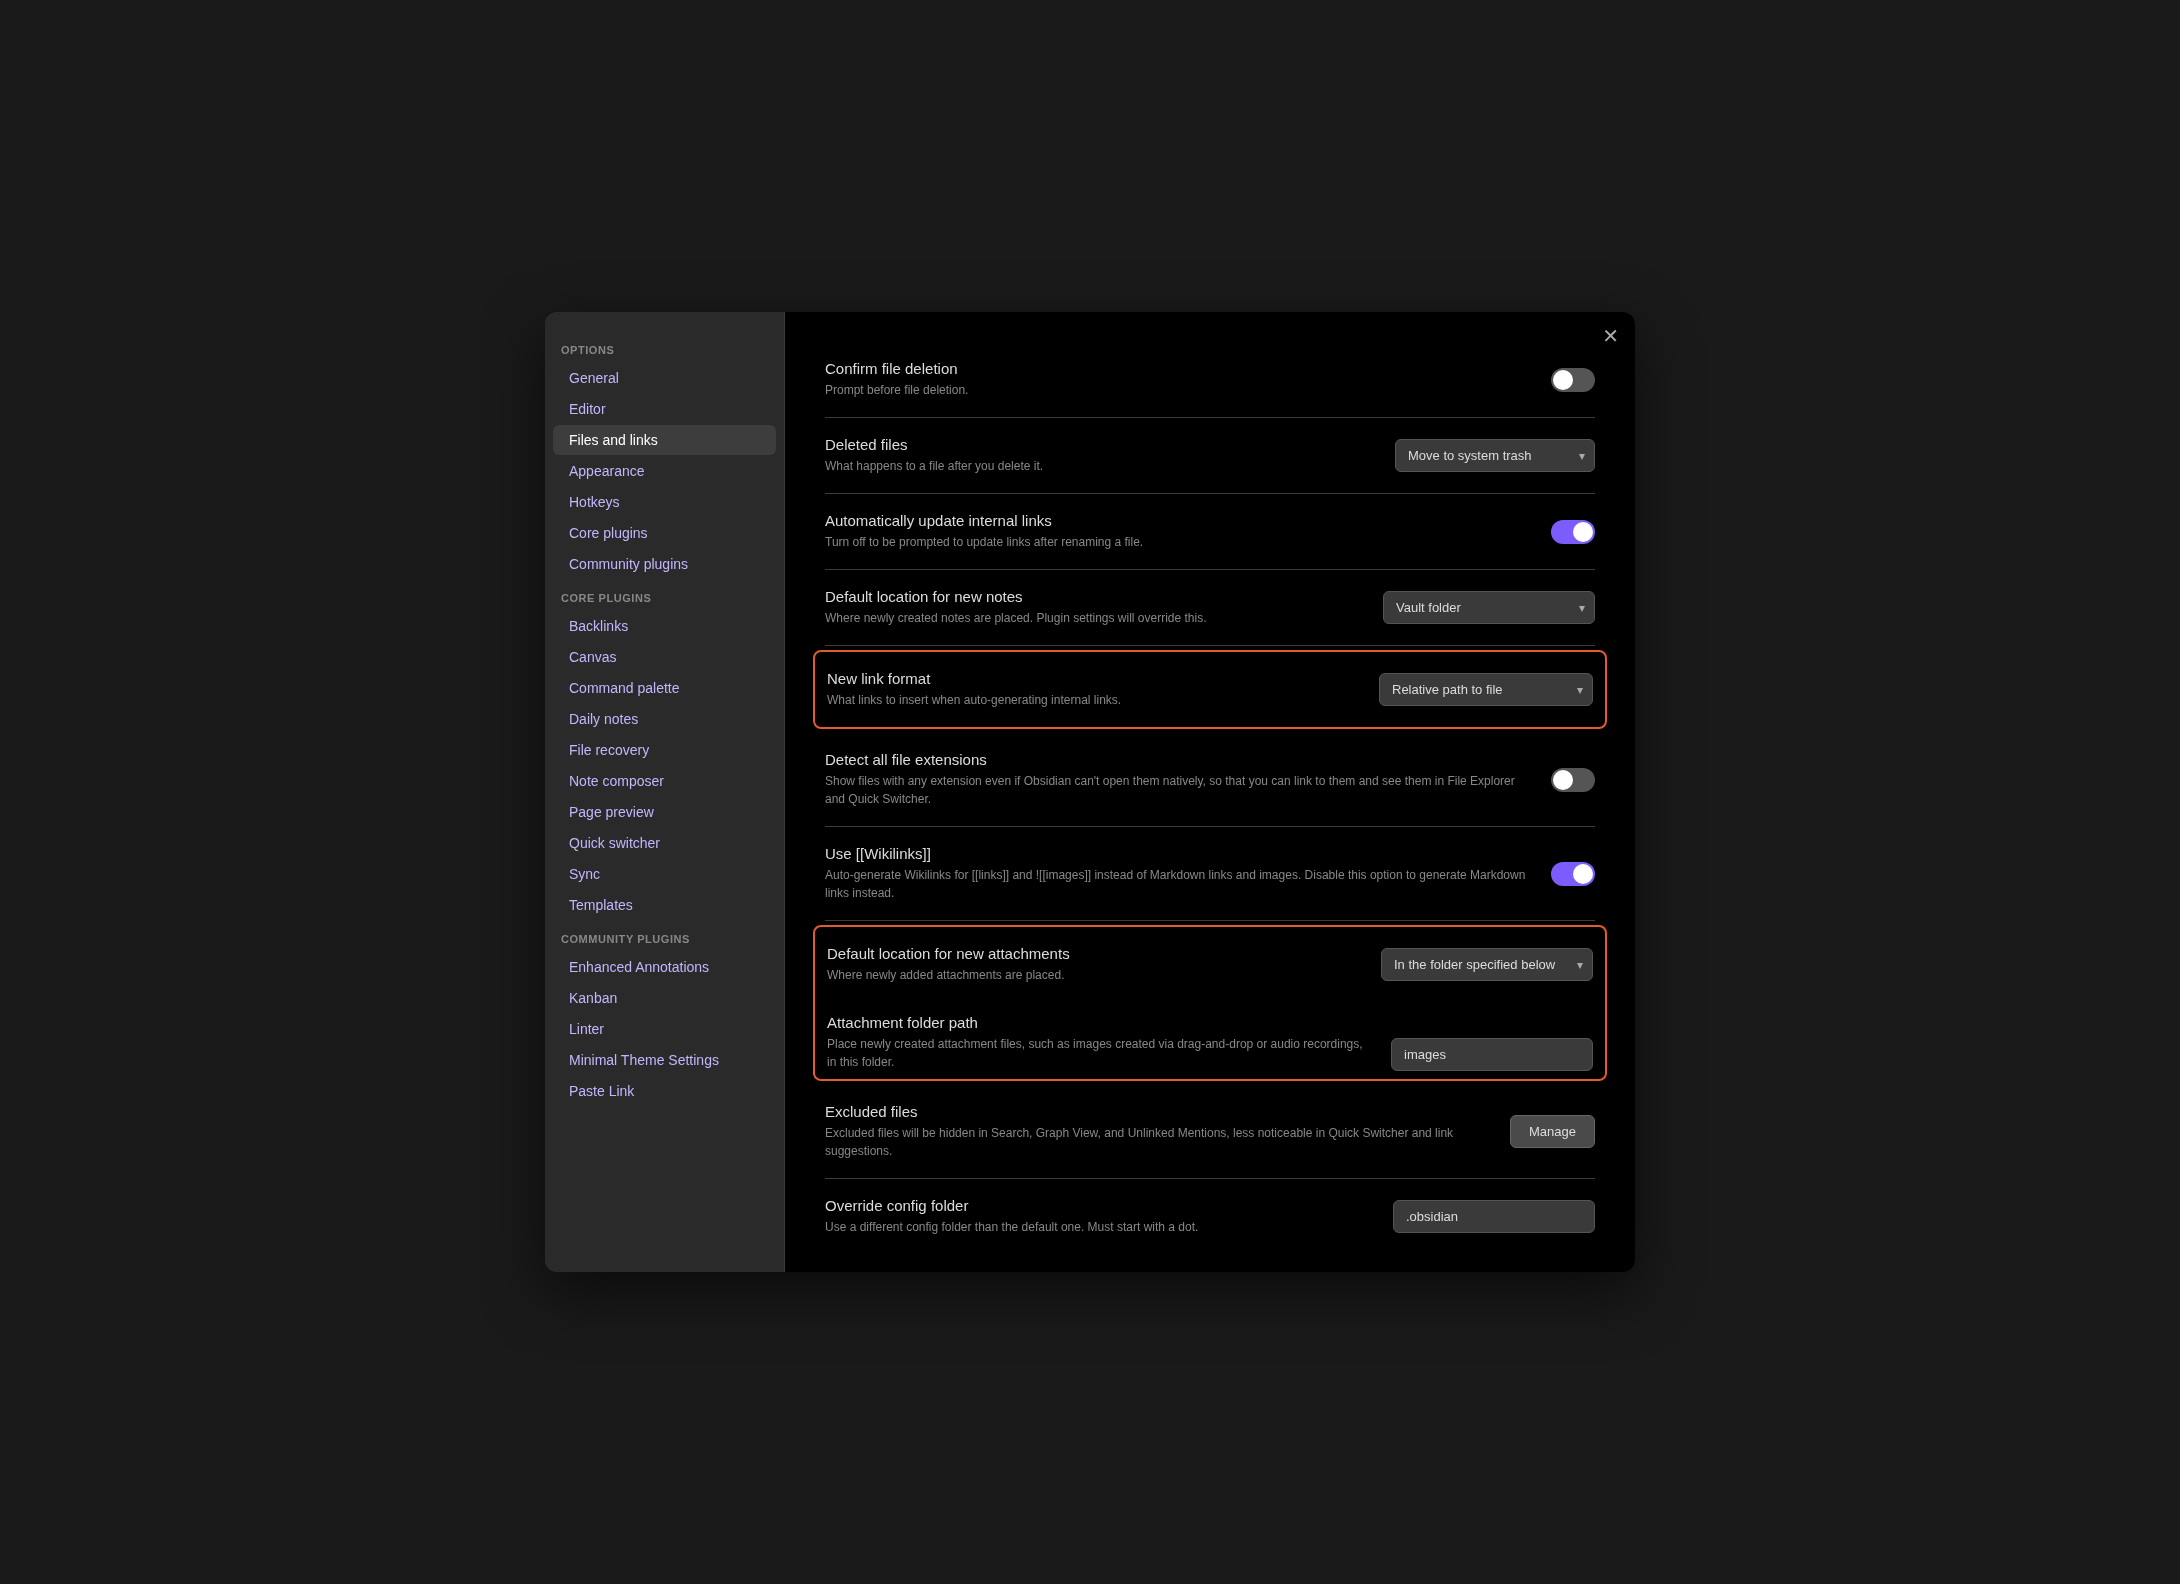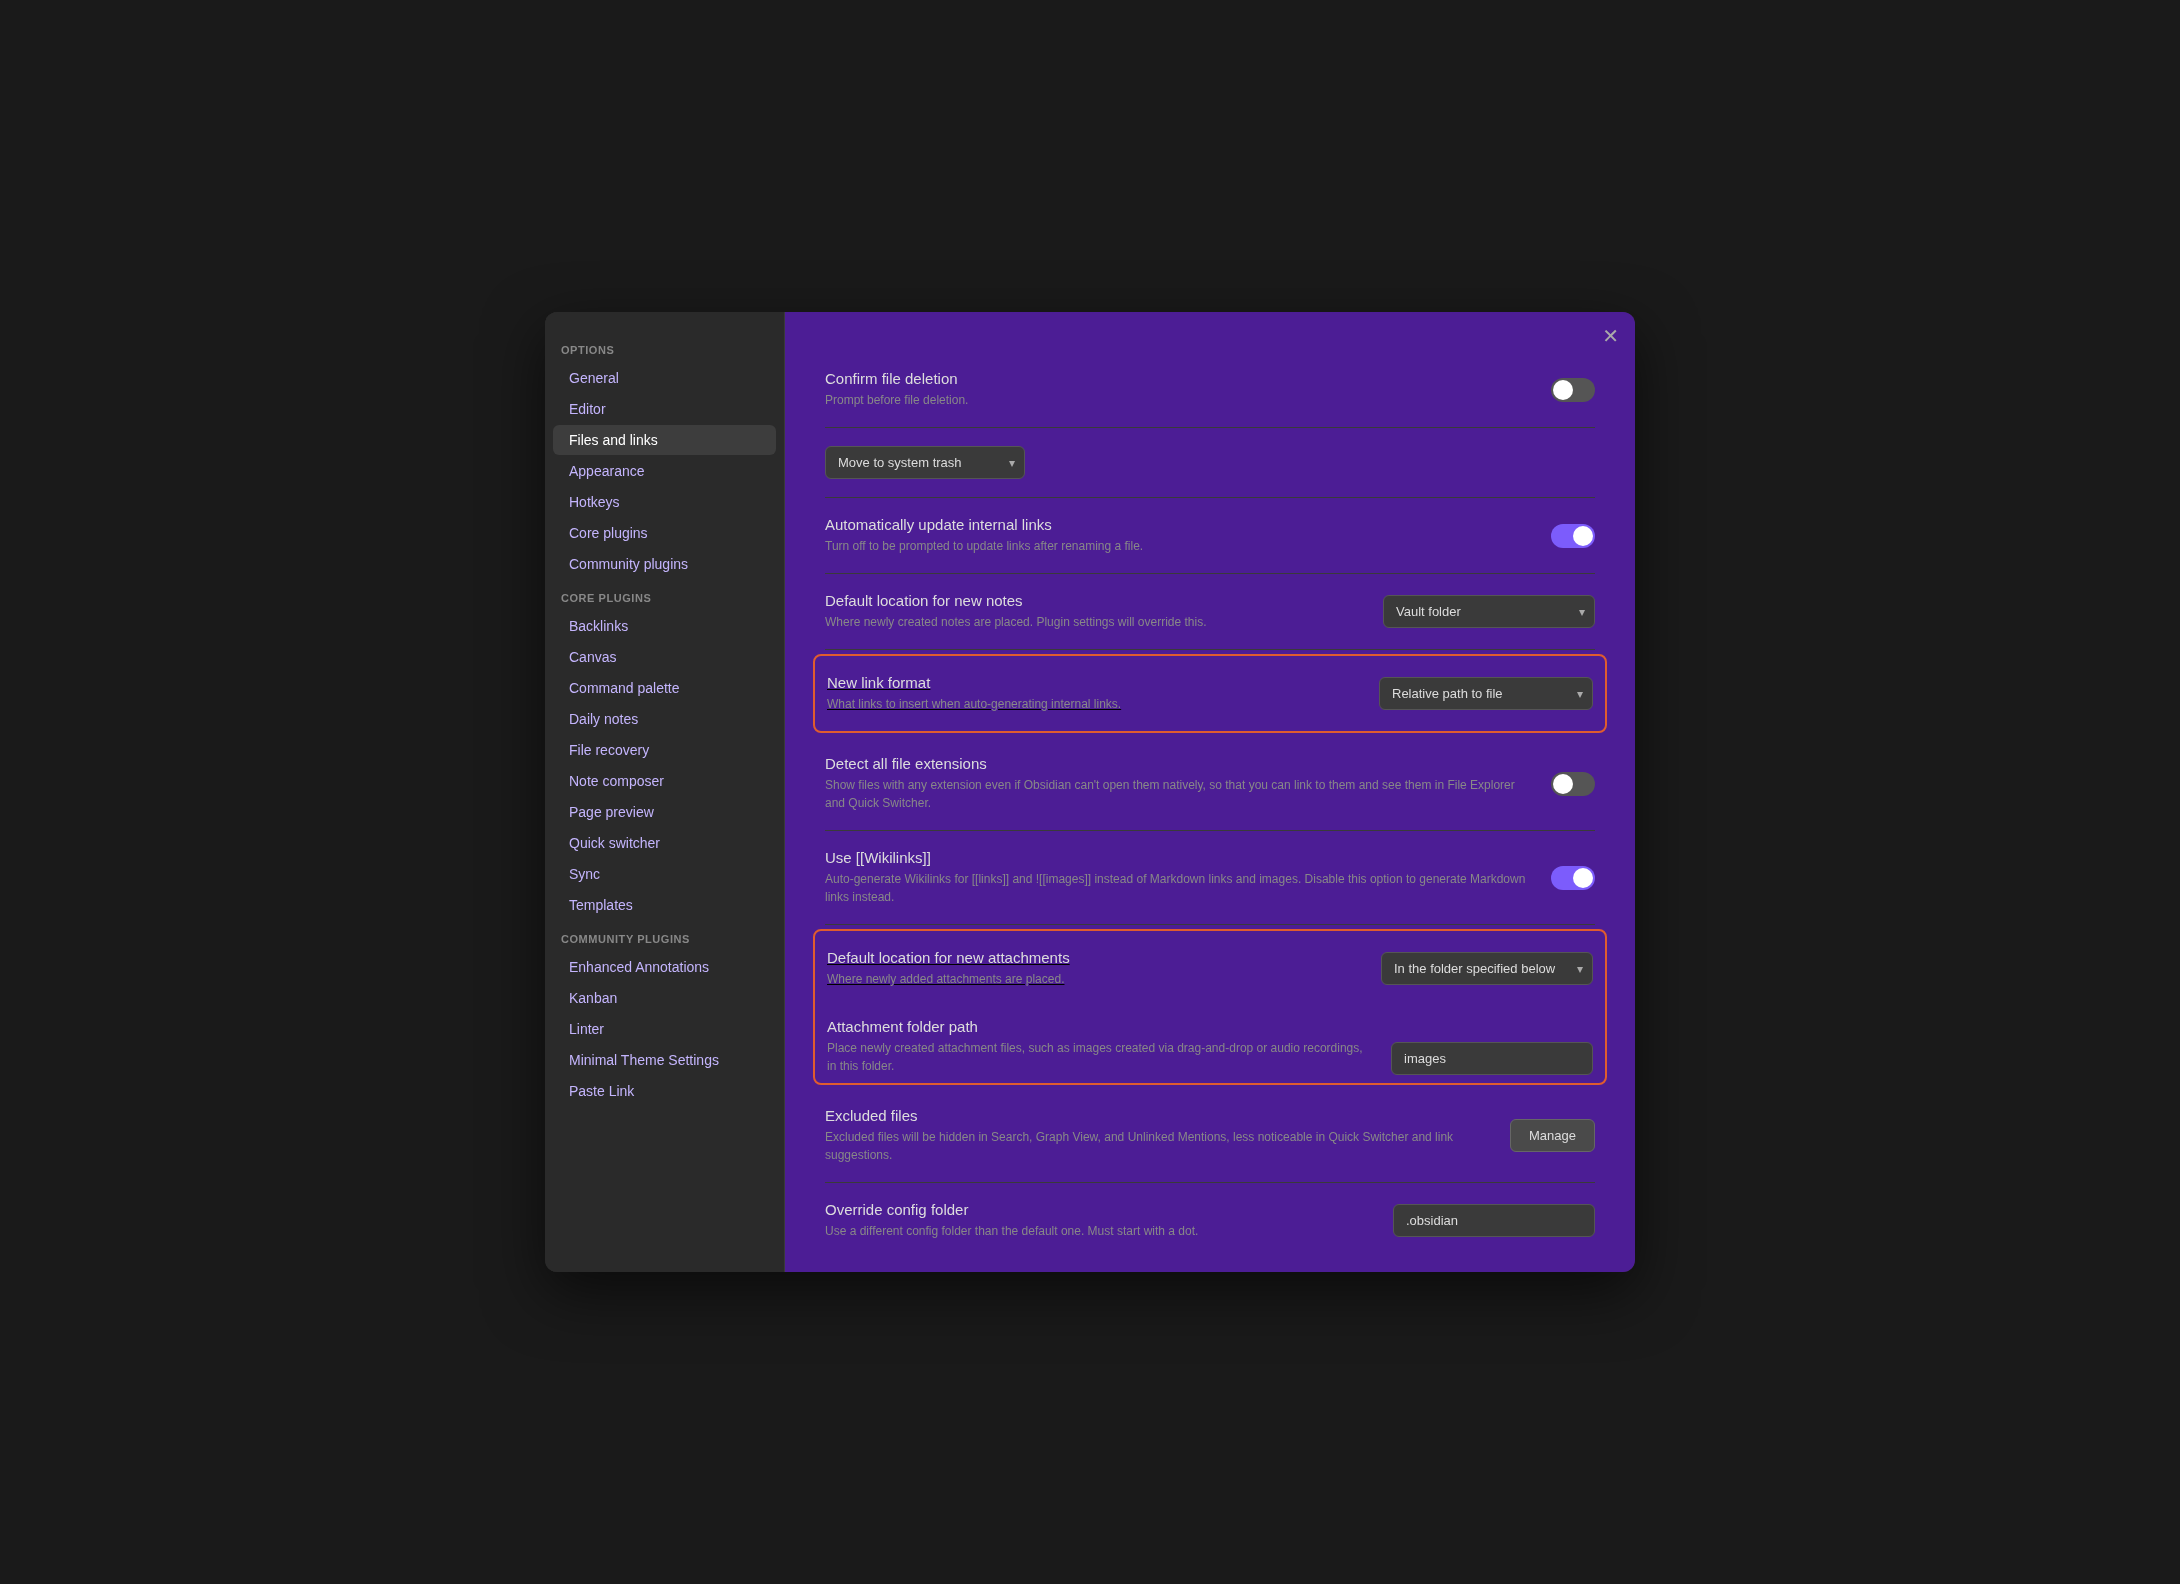--- a/index.html
+++ b/index.html
@@ -60,23 +60,23 @@
       margin: 1px 8px;
     }
     .sidebar-item.active {
       background: #3d3d3d;
       color: #fff;
     }
 
     
     .main {
       flex: 1;
-      padding: 40px 40px;
+      padding: 30px 40px;
       overflow-y: auto;
-      background: #4c1d95;
+      background: #000000;
     }
 
     
     .setting-row {
       display: flex;
       align-items: center;
       justify-content: space-between;
       padding: 18px 0;
       border-bottom: 1px solid #3a3a3a;
       gap: 20px;
@@ -238,20 +238,24 @@
         <div class="setting-desc">Prompt before file deletion.</div>
       </div>
       <div class="toggle">
         <div class="toggle-track off">
           <div class="toggle-thumb"></div>
         </div>
       </div>
     </div>
 
     <div class="setting-row">
+      <div class="setting-info">
+        <div class="setting-title">Deleted files</div>
+        <div class="setting-desc">What happens to a file after you delete it.</div>
+      </div>
       <div class="select-wrapper">
         <select class="setting-select">
           <option>Move to system trash</option>
           <option>Move to Obsidian trash</option>
           <option>Permanently delete</option>
         </select>
         <span class="select-arrow">▾</span>
       </div>
     </div>
 

